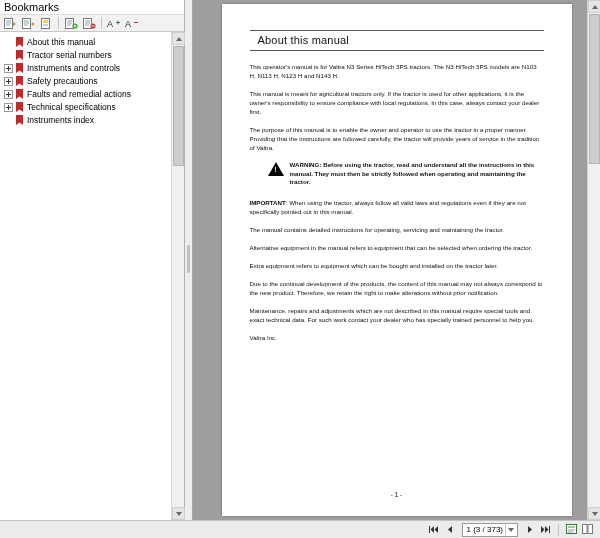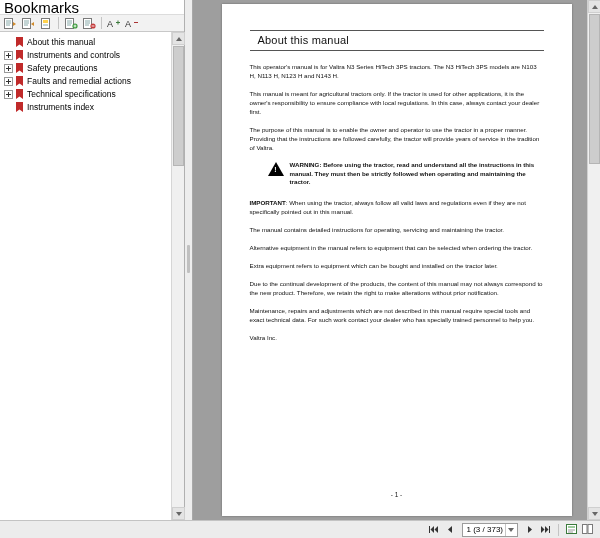--- a/index.html
+++ b/index.html
@@ -29,21 +29,21 @@
   .sidebar {
     width: 185px;
     height: 520px;
     background: #ffffff;
     border-right: 1px solid #b0b0b0;
     display: flex;
     flex-direction: column;
     position: relative;
   }
   .sidebar-title {
-    font-size: 15px;
+    font-size: 11px;
     color: #000;
     padding: 2px 0 2px 4px;
     background: #ffffff;
     height: 14px;
     line-height: 11px;
   }
   .sidebar-toolbar {
     height: 18px;
     background: #f2f2f2;
     border-top: 1px solid #dcdcdc;
@@ -371,20 +371,29 @@
         <div class="bm-row">
           <span class="bm-expander leaf"></span>
           <span class="bm-icon">
             <svg width="9" height="11" viewBox="0 0 9 11">
                 <path d="M1 0h7v10l-3.5-2.6L1 10z" fill="#c02a2a"></path>
               </svg>
           </span>
           <span class="bm-label">About this manual</span>
         </div>
 
+        <div class="bm-row">
+          <span class="bm-expander leaf"></span>
+          <span class="bm-icon">
+            <svg width="9" height="11" viewBox="0 0 9 11">
+                <path d="M1 0h7v10l-3.5-2.6L1 10z" fill="#c02a2a"></path>
+              </svg>
+          </span>
+          <span class="bm-label">Tractor serial numbers</span>
+        </div>
 
 
         <div class="bm-row">
           <span class="bm-expander"></span>
           <span class="bm-icon">
             <svg width="9" height="11" viewBox="0 0 9 11">
                 <path d="M1 0h7v10l-3.5-2.6L1 10z" fill="#c02a2a"></path>
               </svg>
           </span>
           <span class="bm-label">Instruments and controls</span>

